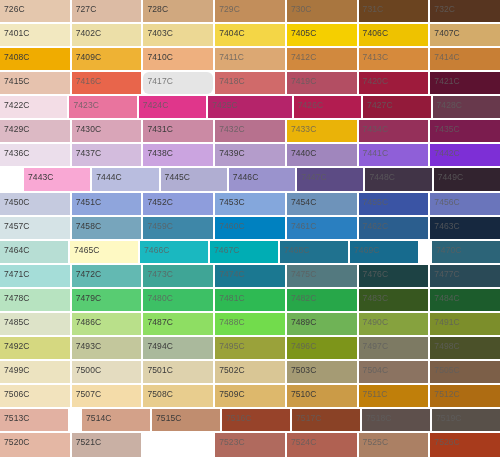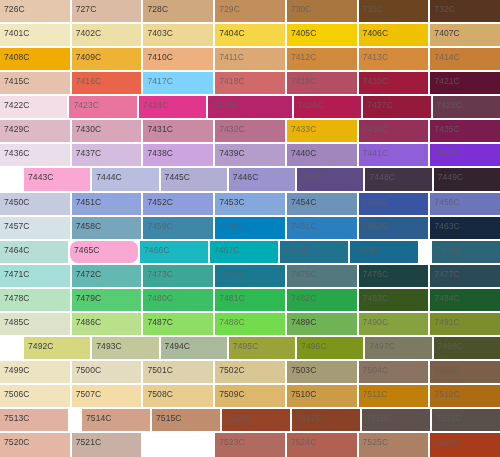--- a/index.html
+++ b/index.html
@@ -112,21 +112,21 @@
         <span class="swatch-label dk">7414C</span>
       </div>
     </div>
     <div class="swatch-row">
       <div class="swatch" style="background: rgb(230, 194, 174);">
         <span class="swatch-label lt">7415C</span>
       </div>
       <div class="swatch" style="background: rgb(232, 101, 75);">
         <span class="swatch-label dk">7416C</span>
       </div>
-      <div class="swatch" style="background: #7dd3fc;">
+      <div class="swatch" style="background: #e5e5e5; border-radius: 6px;">
         <span class="swatch-label dk">7417C</span>
       </div>
       <div class="swatch" style="background: rgb(208, 106, 106);">
         <span class="swatch-label dk">7418C</span>
       </div>
       <div class="swatch" style="background: rgb(179, 78, 99);">
         <span class="swatch-label dk">7419C</span>
       </div>
       <div class="swatch" style="background: rgb(158, 27, 60);">
         <span class="swatch-label dk">7420C</span>
@@ -270,21 +270,21 @@
         <span class="swatch-label dk">7462C</span>
       </div>
       <div class="swatch" style="background: rgb(22, 40, 63);">
         <span class="swatch-label dk">7463C</span>
       </div>
     </div>
     <div class="swatch-row">
       <div class="swatch" style="background: rgb(183, 222, 212);">
         <span class="swatch-label lt">7464C</span>
       </div>
-      <div class="swatch" style="background: #f9a8d4; border-radius: 8px;">
+      <div class="swatch" style="background: #fef9c3;">
         <span class="swatch-label lt">7465C</span>
       </div>
       <div class="swatch" style="background: rgb(26, 184, 192);">
         <span class="swatch-label dk">7466C</span>
       </div>
       <div class="swatch" style="background: rgb(0, 173, 180);">
         <span class="swatch-label dk">7467C</span>
       </div>
       <div class="swatch" style="background: rgb(32, 114, 143);">
         <span class="swatch-label dk">7468C</span>
@@ -359,21 +359,21 @@
         <span class="swatch-label lt">7489C</span>
       </div>
       <div class="swatch" style="background: rgb(134, 162, 62);">
         <span class="swatch-label dk">7490C</span>
       </div>
       <div class="swatch" style="background: rgb(124, 142, 43);">
         <span class="swatch-label dk">7491C</span>
       </div>
     </div>
     <div class="swatch-row">
-      <div class="swatch" style="background: rgb(213, 216, 128); margin-left: 24px;">
+      <div class="swatch" style="background: rgb(213, 216, 128);">
         <span class="swatch-label lt">7492C</span>
       </div>
       <div class="swatch" style="background: rgb(195, 199, 156);">
         <span class="swatch-label lt">7493C</span>
       </div>
       <div class="swatch" style="background: rgb(170, 185, 156);">
         <span class="swatch-label lt">7494C</span>
       </div>
       <div class="swatch" style="background: rgb(154, 162, 58);">
         <span class="swatch-label dk">7495C</span>

